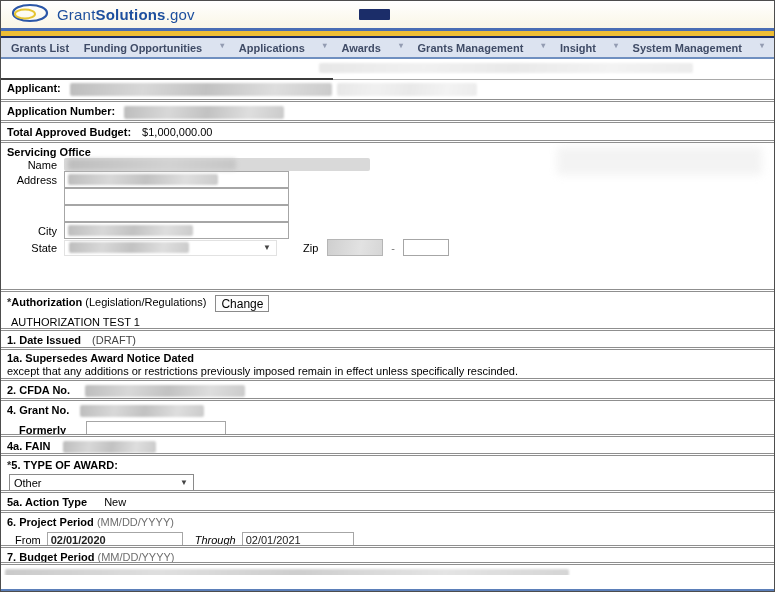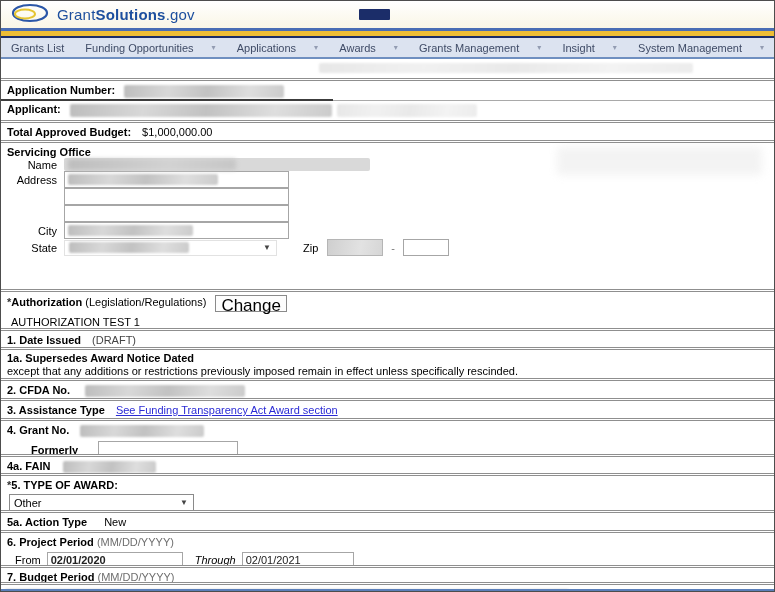--- a/index.html
+++ b/index.html
@@ -12,21 +12,21 @@
   .logo { display:flex; align-items:center; cursor:pointer; }
   .logo-text { font-size:15px; color:#1d4f9e; margin-left:8px; letter-spacing:.2px; }
   .logo-text .seg-bold { font-weight:bold; }
   .hdr-redact { position:absolute; left:358px; top:8px; width:31px; height:11px; background:#1b2d69; border-radius:1px; filter:blur(.6px); }
   .stripe-blue { height:3px; background:#4a6db4; }
   .stripe-gold { height:5px; background:#eebd35; }
 
   
   .navbar { height:23px; background:#dce3f0; border-top:2px solid #1b2d69; border-bottom:2px solid #6f8fc0;
             display:flex; align-items:center; justify-content:space-between; font-size:11px; color:#3f4b66; padding:0 10px; }
-  .nav-item { display:flex; align-items:center; cursor:pointer; white-space:nowrap; }
+  .nav-item { display:flex; cursor:pointer; white-space:nowrap;font-weight:bold; }
   .nav-arrow { font-size:8px; color:#939cb2; margin-left:18px; line-height:1; }
 
   
   .content { font-size:11px; color:#000; }
   .row { border-top:3px double #8f8f8f; padding:3px 0 0 6px; overflow:hidden; }
   b { font-weight:bold; }
   .dim { color:#6e6e6e; }
   .status { color:#444; margin-left:8px; }
 
   .redact { display:inline-block; vertical-align:middle; border-radius:2px; height:13px;
@@ -67,21 +67,21 @@
   input.text { border:1px solid #a6a6a6; height:17px; font-size:11px; padding:1px 3px; font-family:inherit; color:#222; }
   .zip1 { width:56px; border:1px solid #b5b5b5; background:linear-gradient(100deg,#cfcfcf,#e2e2e2 60%,#d6d6d6); filter:blur(.4px); }
   .zip2 { width:46px; }
   .dash { margin:0 8px; color:#777; }
   .fake-select { display:inline-flex; justify-content:space-between; align-items:center; height:18px; padding:0 5px 0 4px; background:#fff; cursor:pointer; }
   .sel-state { width:213px; height:16px; border:1px solid #e2e2e2; }
   .sel-award { width:185px; border:1px solid #8a8a8a; margin-top:3px; margin-left:2px; }
   .sel-arrow { font-size:8px; color:#444; line-height:1; }
   .so-right-smudge { position:absolute; right:12px; top:4px; width:205px; height:28px; background:#d8d8d8; opacity:.3; filter:blur(4px); border-radius:3px; }
 
-  .change-btn { border:1px solid #8a8a8a; background:#fdfdfd; font-size:17px; font-family:inherit; height:17px; padding:0 5px; margin-left:6px; vertical-align:middle; cursor:pointer; }
+  .change-btn { border:1px solid #8a8a8a; background:#fdfdfd; font-size:12px; font-family:inherit; height:17px; padding:0 5px; margin-left:6px; vertical-align:middle; cursor:pointer; }
   .auth-value { margin:4px 0 0 4px; }
   a.link { color:#2b2bd5; text-decoration:underline; cursor:pointer; }
   .indent { margin-left:8px; }
   .sub-line { margin-top:4px; display:flex; align-items:center; }
 </style>
 </head>
 <body>
 
 <div class="page">
 
@@ -129,29 +129,29 @@
         <span class="nav-arrow">▾</span>
       </span>
   </div>
 
   <div class="content">
 
     <div class="pre-row">
       <span class="redact faint abs" style="left:318px; top:4px; width:374px; height:10px;"></span>
     </div>
 
-    <div class="row row-appnum">
-      <b>Application Number:</b>
-      <span class="redact" style="width:160px; margin-left:6px;"></span>
-    </div>
-
     <div class="row row-applicant">
       <b>Applicant:</b>
       <span class="redact" style="width:262px; margin-left:6px;"></span>
       <span class="redact faint" style="width:140px; margin-left:2px;"></span>
+    </div>
+
+    <div class="row row-appnum">
+      <b>Application Number:</b>
+      <span class="redact" style="width:160px; margin-left:6px;"></span>
     </div>
 
     <div class="row row-budget">
       <b>Total Approved Budget:</b>
       <span class="indent">$1,000,000.00</span>
     </div>
 
     <div class="row row-servicing">
       <b>Servicing Office</b>
       <div class="so-right-smudge"></div>
@@ -215,31 +215,27 @@
     <div class="row row-1a">
       <b>1a. Supersedes Award Notice Dated</b><br>
       <span>except that any additions or restrictions previously imposed remain in effect unless specifically rescinded.</span>
     </div>
 
     <div class="row row-cfda">
       <b>2. CFDA No.</b>
       <span class="redact" style="width:160px; height:12px; margin-left:12px;"></span>
     </div>
 
-    <div class="row row-assist">
-      <b>3. Assistance Type</b>
-      <a class="link indent">See Funding Transparency Act Award section</a>
-    </div>
 
     <div class="row row-grant">
       <div>
         <b>4. Grant No.</b>
         <span class="redact" style="width:124px; height:12px; margin-left:8px;"></span>
       </div>
-      <div class="sub-line" style="margin-left:24px;">
+      <div class="sub-line" style="margin-left:12px;">
         <b>Formerly</b>
         <input class="text w140" style="margin-left: 20px;" value="">
       </div>
     </div>
 
     <div class="row row-fain">
       <b>4a. FAIN</b>
       <span class="redact" style="width:93px; height:12px; margin-left:10px;"></span>
     </div>
 

